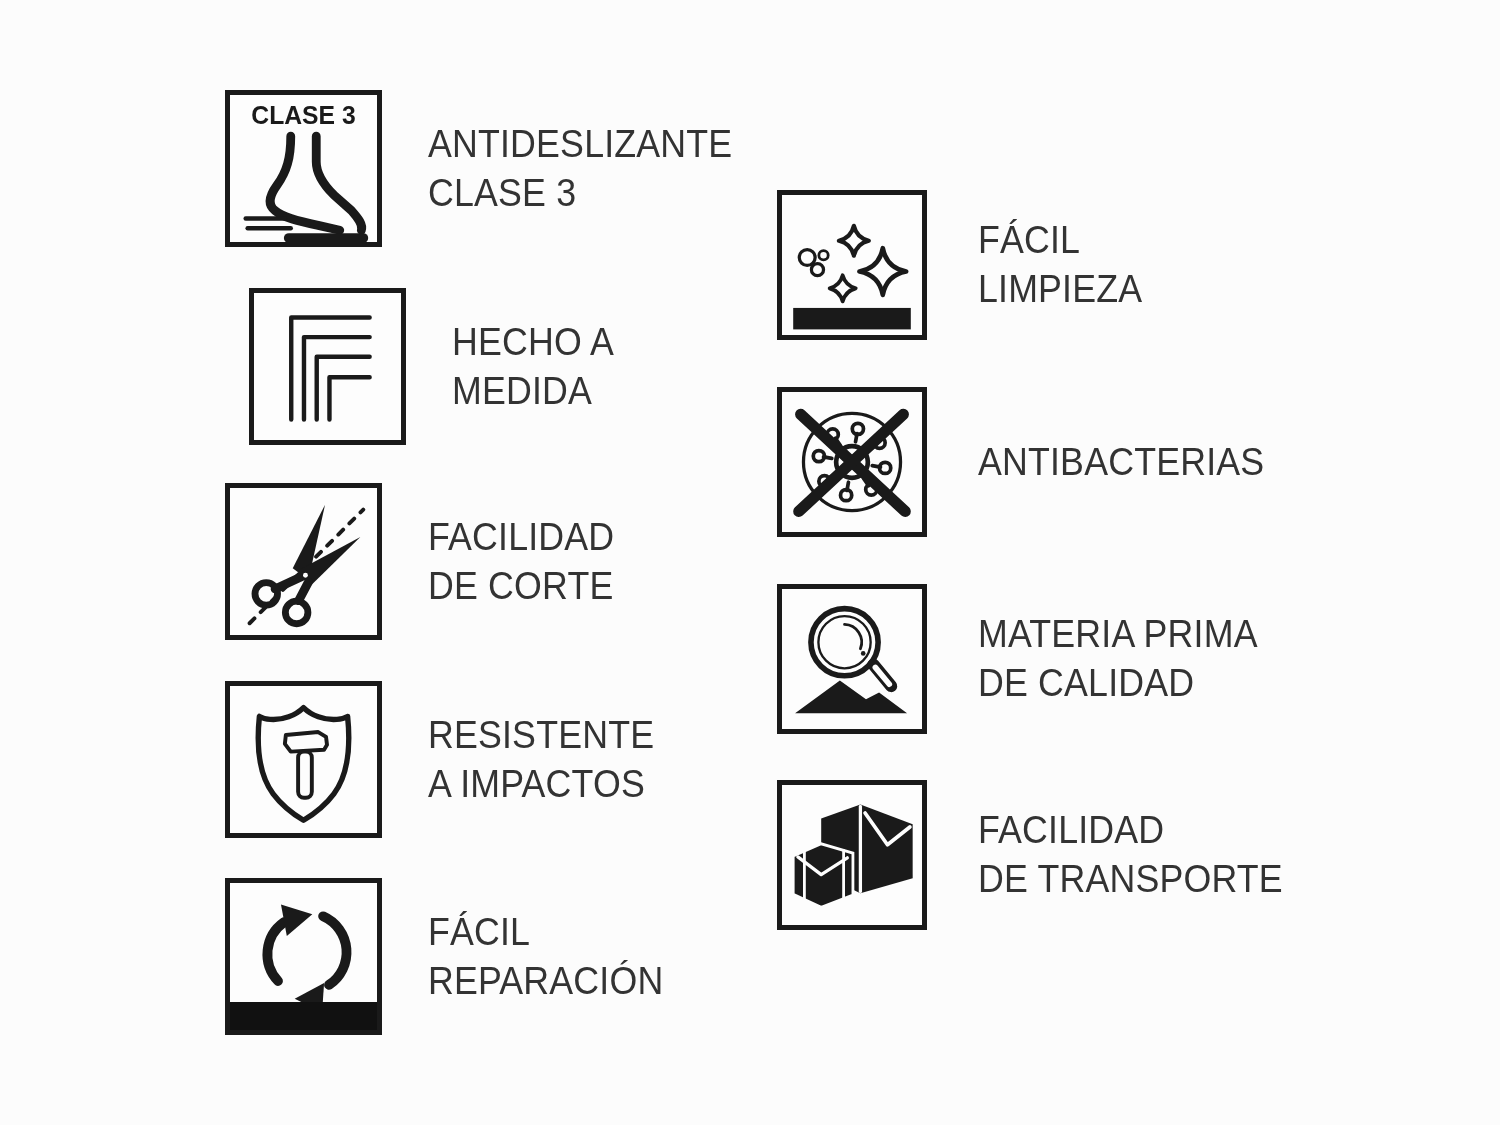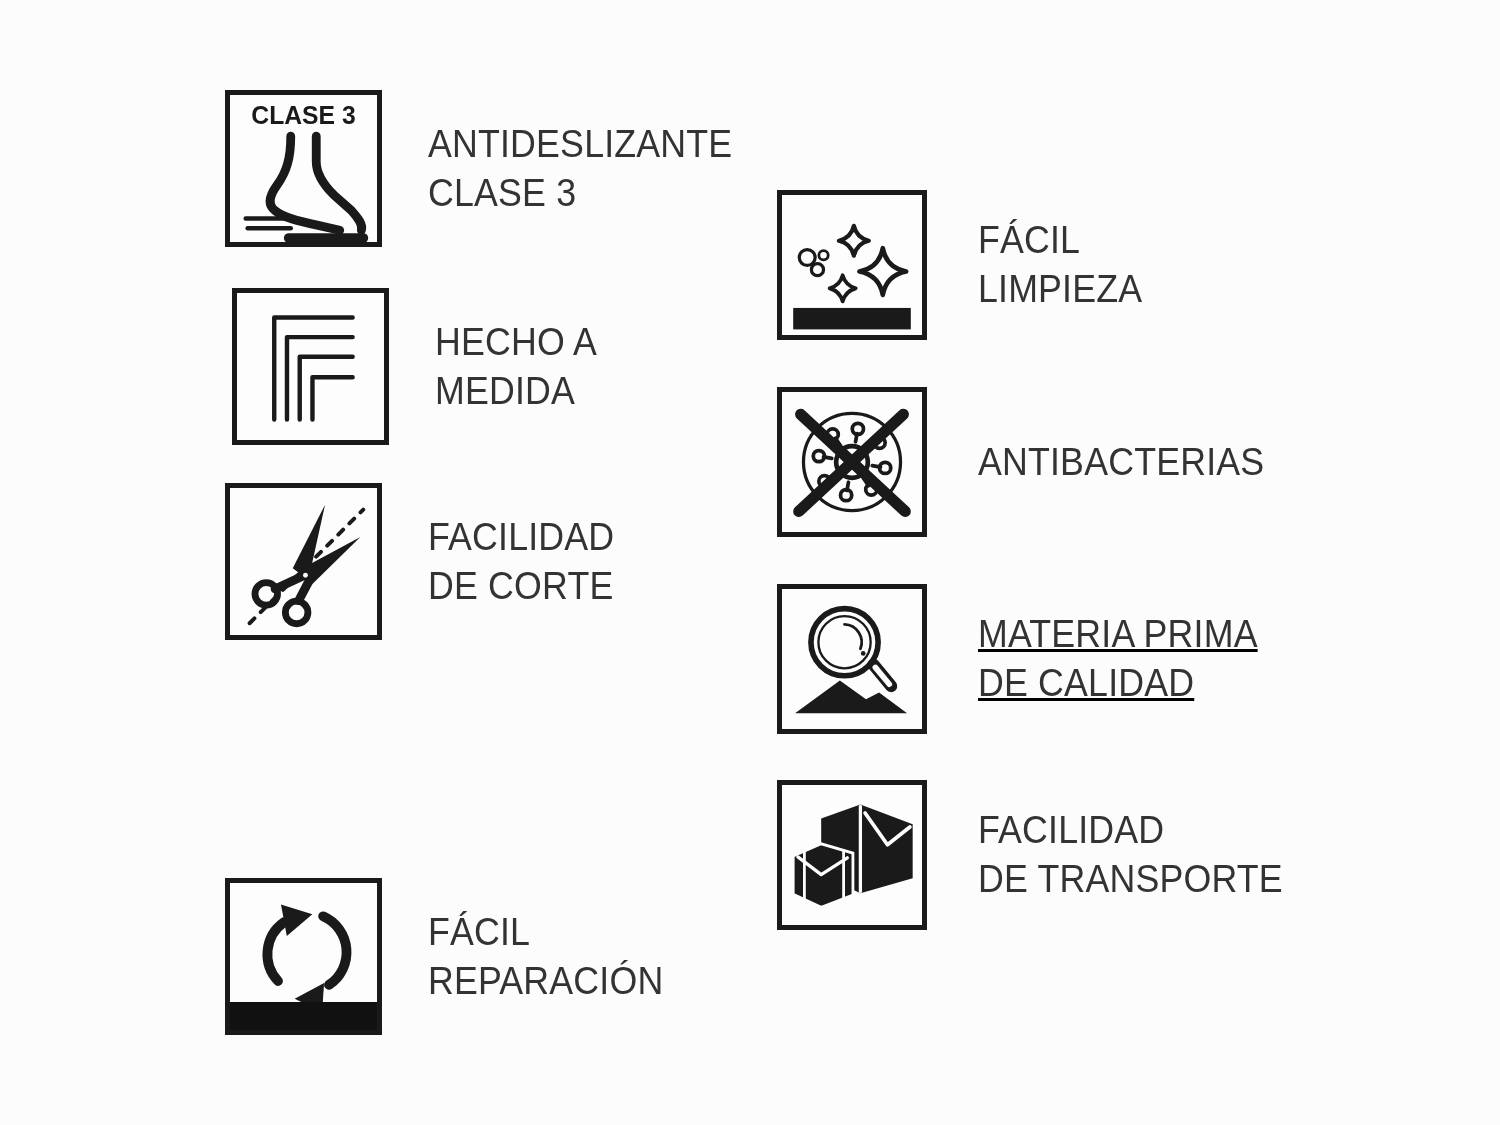--- a/index.html
+++ b/index.html
@@ -45,21 +45,21 @@
         <path class="stroke" stroke-width="9" d="M88,42 L88,68 C88,80 95,91 106,102 L124,118 C131,126 136,132 134,138"></path>
         <path class="stroke" stroke-width="10" d="M60,146 L136,146"></path>
         <path class="stroke" stroke-width="4.5" d="M16,126 L56,126"></path>
         <path class="stroke" stroke-width="4.5" d="M18,136 L62,136"></path>
       </svg>
     </div>
     <div class="label">ANTIDESLIZANTE
 CLASE 3</div>
   </div>
 
-  <div class="row left-col" style="left:208px;top:288px;height:157px;padding-left:24px;">
+  <div class="row left-col" style="left:225px;top:288px;height:157px;padding-left:24px;">
     <div class="icon-box">
       <svg viewBox="0 0 150 150">
         <path class="stroke" stroke-width="4.5" stroke-linecap="square" d="M38,129 L38,25 L118,25"></path>
         <path class="stroke" stroke-width="4.5" stroke-linecap="square" d="M51,129 L51,45 L118,45"></path>
         <path class="stroke" stroke-width="4.5" stroke-linecap="square" d="M64,129 L64,65 L118,65"></path>
         <path class="stroke" stroke-width="4.5" stroke-linecap="square" d="M77,129 L77,86 L118,86"></path>
       </svg>
     </div>
     <div class="label">HECHO A
 MEDIDA</div>
@@ -75,20 +75,31 @@
         <circle class="stroke" stroke-width="7" cx="37" cy="108" r="11.5"></circle>
         <path class="stroke" stroke-width="9" d="M80,96 L70,115"></path>
         <circle class="stroke" stroke-width="7" cx="68" cy="127" r="11.5"></circle>
         <circle cx="77" cy="89" r="2.5" fill="#fdfdfd"></circle>
       </svg>
     </div>
     <div class="label">FACILIDAD
 DE CORTE</div>
   </div>
 
+  <div class="row left-col" style="left:225px;top:681px;height:157px;">
+    <div class="icon-box">
+      <svg viewBox="0 0 150 150">
+        <path class="stroke" stroke-width="5.5" d="M75,22 C67,30 54,35 41,34 C37,34 33,33 30,31 C27,60 29,90 44,110 C53,122 65,131 75,137 C85,131 97,122 106,110 C121,90 123,60 120,31 C117,33 113,34 109,34 C96,35 83,30 75,22 Z"></path>
+        <path class="stroke" stroke-width="4" d="M57,50 L90,47 L98,52 L99,60 L96,65 L62,67 L56,59 Z"></path>
+        <rect class="stroke" stroke-width="4" x="69.5" y="67" width="14" height="47" rx="6"></rect>
+      </svg>
+    </div>
+    <div class="label">RESISTENTE
+A IMPACTOS</div>
+  </div>
 
   <div class="row left-col" style="left:225px;top:878px;height:157px;">
     <div class="icon-box">
       <svg viewBox="0 0 150 150">
         <path class="stroke" stroke-width="10" d="M49,100 A40,40 0 0 1 55,40"></path>
         <polygon class="fill" points="52,22 84,32 58,54"></polygon>
         <path class="stroke" stroke-width="10" d="M95,34 A40,40 0 0 1 101,104"></path>
         <polygon class="fill" points="66,118 96,102 94,132"></polygon>
       </svg>
       <div class="bottom-bar"></div>
@@ -134,21 +145,21 @@
           <circle class="stroke" stroke-width="4" cx="81.3" cy="39.5" r="6"></circle>
         <path class="stroke" stroke-width="4" d="M93,62.4 L100.4,57.2"></path>
           <circle class="stroke" stroke-width="4" cx="104.5" cy="54.3" r="6"></circle>
         <path class="stroke" stroke-width="12" d="M20,24 L132,128"></path>
         <path class="stroke" stroke-width="12" d="M130,24 L18,128"></path>
       </svg>
     </div>
     <div class="label">ANTIBACTERIAS</div>
   </div>
 
-  <div class="row right-col" style="left:777px;top:584px;height:150px;text-decoration:underline;">
+  <div class="row right-col" style="left:777px;top:584px;height:150px;">
     <div class="icon-box">
       <svg viewBox="0 0 150 150">
         <polygon class="fill" points="14,133 62,98 90,118 104,111 134,133"></polygon>
         <circle class="stroke" stroke-width="6" cx="67" cy="57" r="36"></circle>
         <circle class="stroke" stroke-width="2.5" cx="67" cy="57" r="28"></circle>
         <path class="stroke" stroke-width="3" d="M67,38 A19,19 0 0 1 84,64"></path>
         <circle class="fill" cx="87" cy="69" r="2.5"></circle>
         <path class="stroke" stroke-width="13" d="M98,81 L117,104"></path>
         <path class="wstroke" stroke-width="6" d="M100,84 L115,102"></path>
       </svg>

